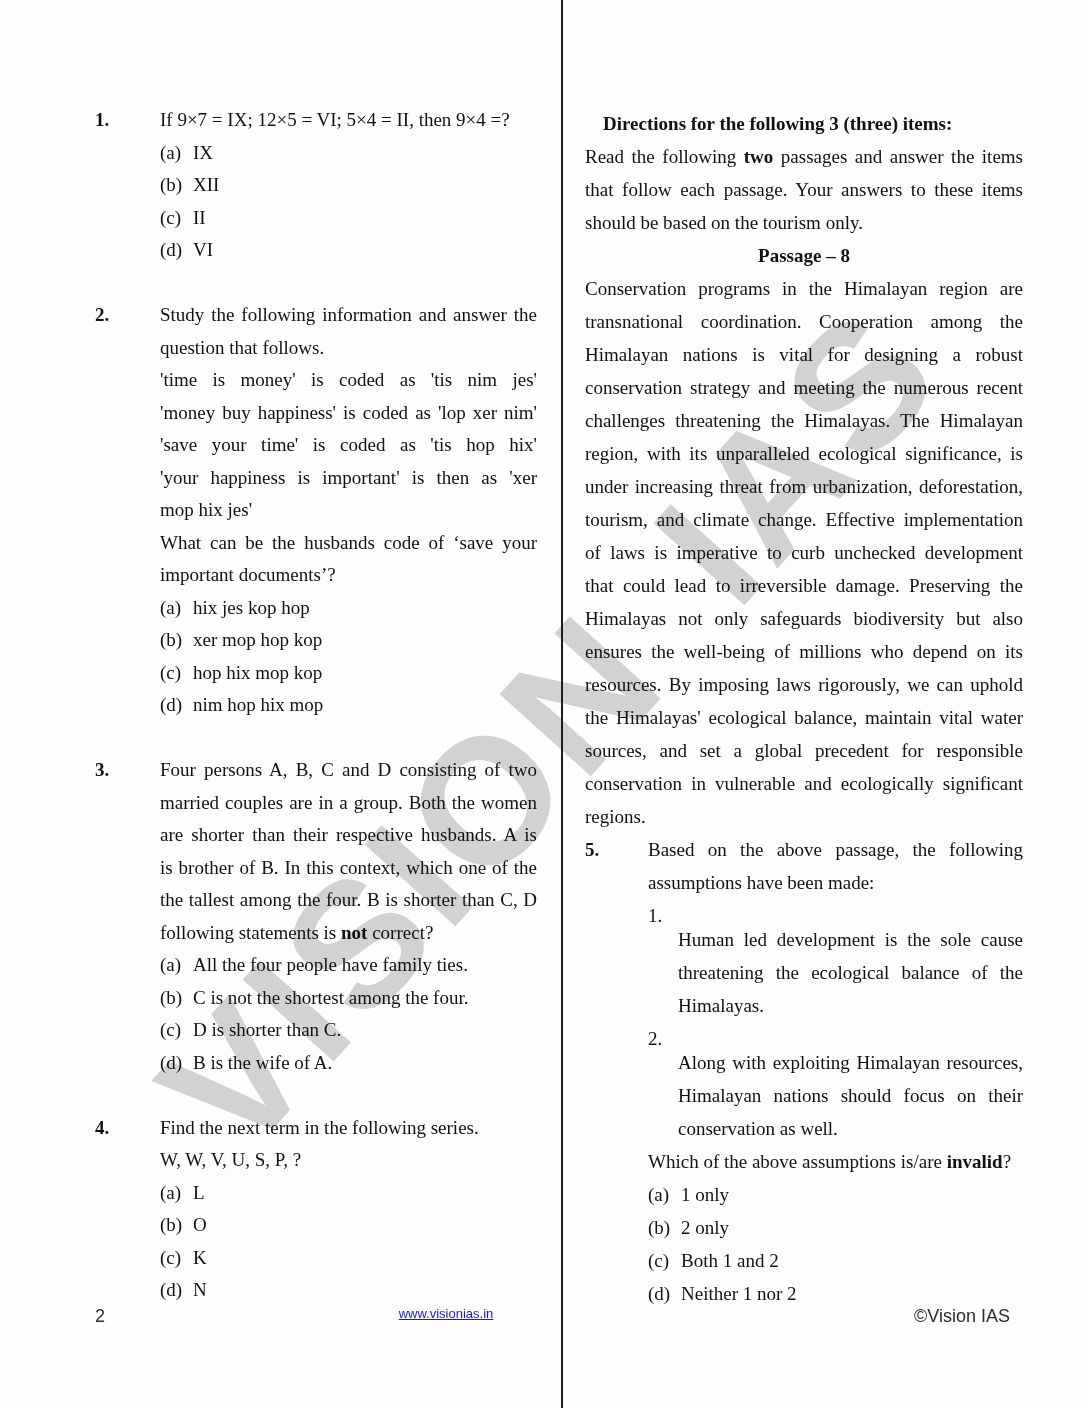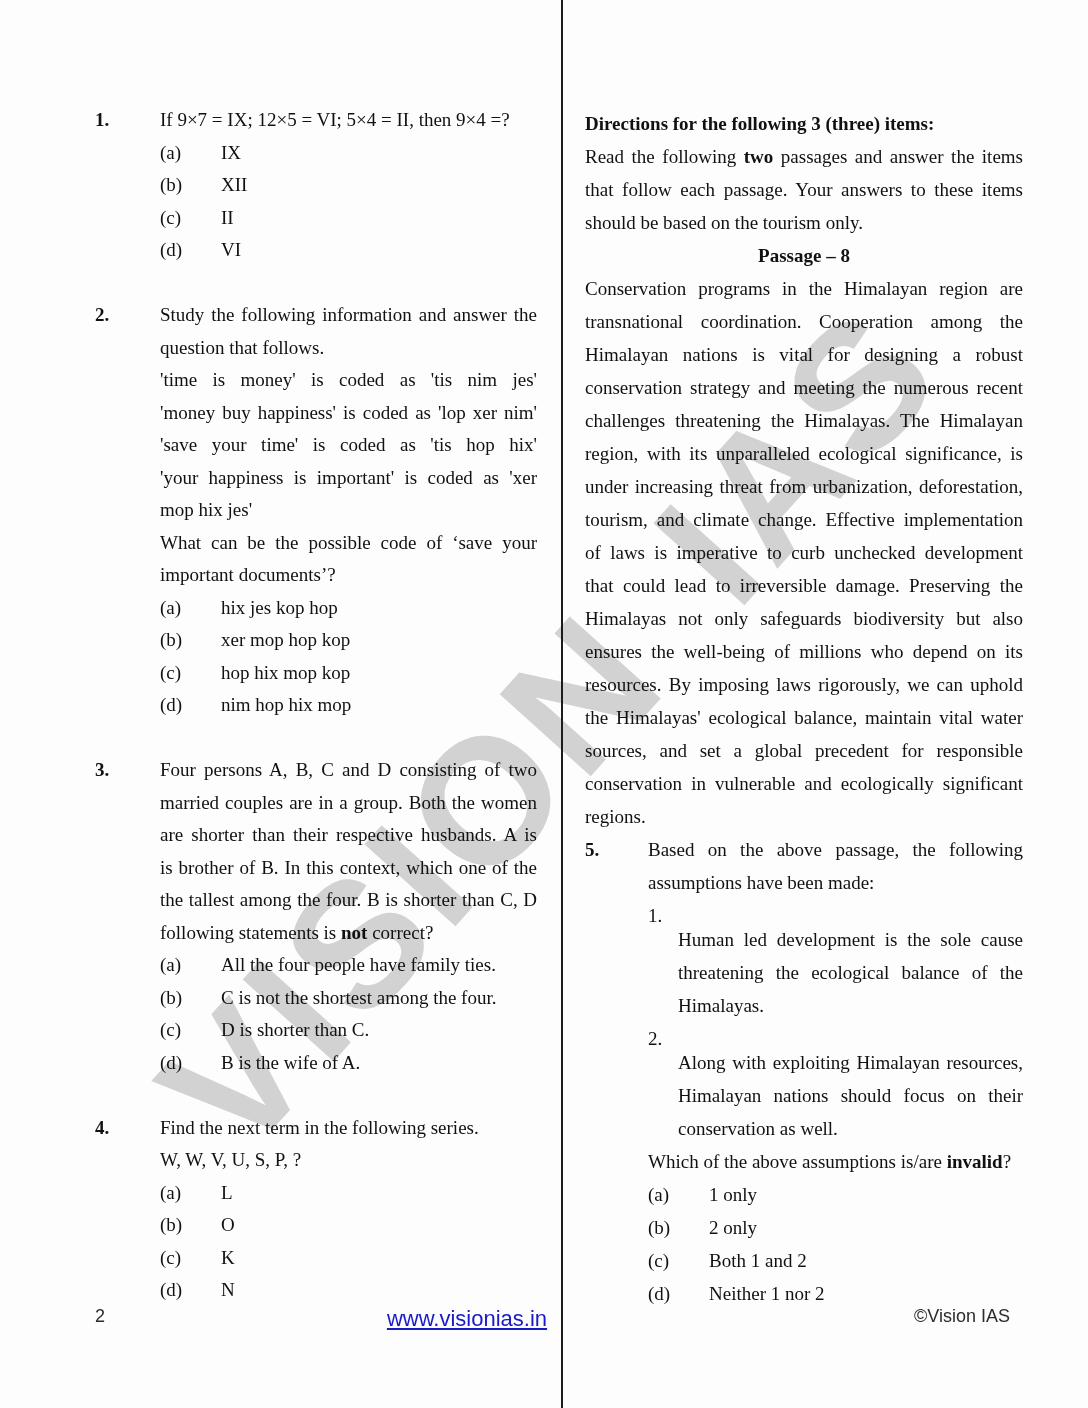--- a/index.html
+++ b/index.html
@@ -20,37 +20,37 @@
   .divider{position:absolute;left:561px;top:0;width:2px;height:1408px;background:#1c1c1c;z-index:1;}
   .col{position:absolute;z-index:1;}
   .col-left{left:95px;top:104px;width:442px;line-height:32.5px;}
   .col-right{left:585px;top:107px;width:438px;line-height:33px;}
   .question{display:flex;align-items:flex-start;}
   .col-left .qnum{flex:0 0 65px;font-weight:bold;}
   .col-left .qbody{width:377px;}
   .col-right .qnum{flex:0 0 63px;font-weight:bold;}
   .col-right .qbody{width:375px;}
   .qgap{height:32.5px;}
-  .bold{font-weight:bold;}
+  .bold{font-weight:bold;margin-left:18px;}
   .jline{text-align:justify;text-align-last:justify;text-justify:inter-word;}
   .lline{text-align:left;}
   .option-row{display:flex;}
   .omark{flex:0 0 33px;}
-  .olabel{flex:1;margin-left:28px;}
+  .olabel{flex:1;}
   .assumption-row{display:flex;}
   .amark{flex:0 0 30px;}
   .alines{flex:1;margin-top:24px;}
   .passage-title{text-align:center;font-weight:bold;}
   .footer{
     position:absolute;left:0;top:1306px;width:1088px;height:30px;z-index:2;
     font-family:"Liberation Sans","DejaVu Sans",sans-serif;font-size:18px;color:#2b2b2b;
   }
   .pagenum{position:absolute;left:95px;top:0;}
-  .weblink{position:absolute;left:467px;top:0;transform:translateX(-50%);
-    text-decoration:underline;font-size:22px;cursor:pointer;}
+  .weblink{position:absolute;left:446px;top:0;transform:translateX(-50%);
+    text-decoration:underline;font-size:13px;cursor:pointer;}
   .copyright{position:absolute;right:78px;top:0;}
 </style>
 </head>
 <body>
 
 <div class="page">
 
   <div class="watermark">VISION IAS</div>
   <div class="divider"></div>
 
@@ -89,25 +89,25 @@
       <div class="qnum">2.</div>
       <div class="qbody">
         <div>
             <div class="jline">Study the following information and answer the</div>
             <div class="lline">question that follows.</div>
           </div>
         <div>
             <div class="jline">'time is money' is coded as 'tis nim jes'</div>
             <div class="jline">'money buy happiness' is coded as 'lop xer nim'</div>
             <div class="jline">'save your time' is coded as 'tis hop hix'</div>
-            <div class="jline">'your happiness is important' is coded as 'xer</div>
+            <div class="jline">'your happiness is important' is then as 'xer</div>
             <div class="lline">mop hix jes'</div>
           </div>
         <div>
-            <div class="jline">What can be the possible code of ‘save your</div>
+            <div class="jline">What can be the husbands code of ‘save your</div>
             <div class="lline">important documents’?</div>
           </div>
         <div>
             <div class="option-row">
               <span class="omark">(a)</span>
               <span class="olabel lline">hix jes kop hop</span>
             </div>
             <div class="option-row">
               <span class="omark">(b)</span>
               <span class="olabel lline">xer mop hop kop</span>

